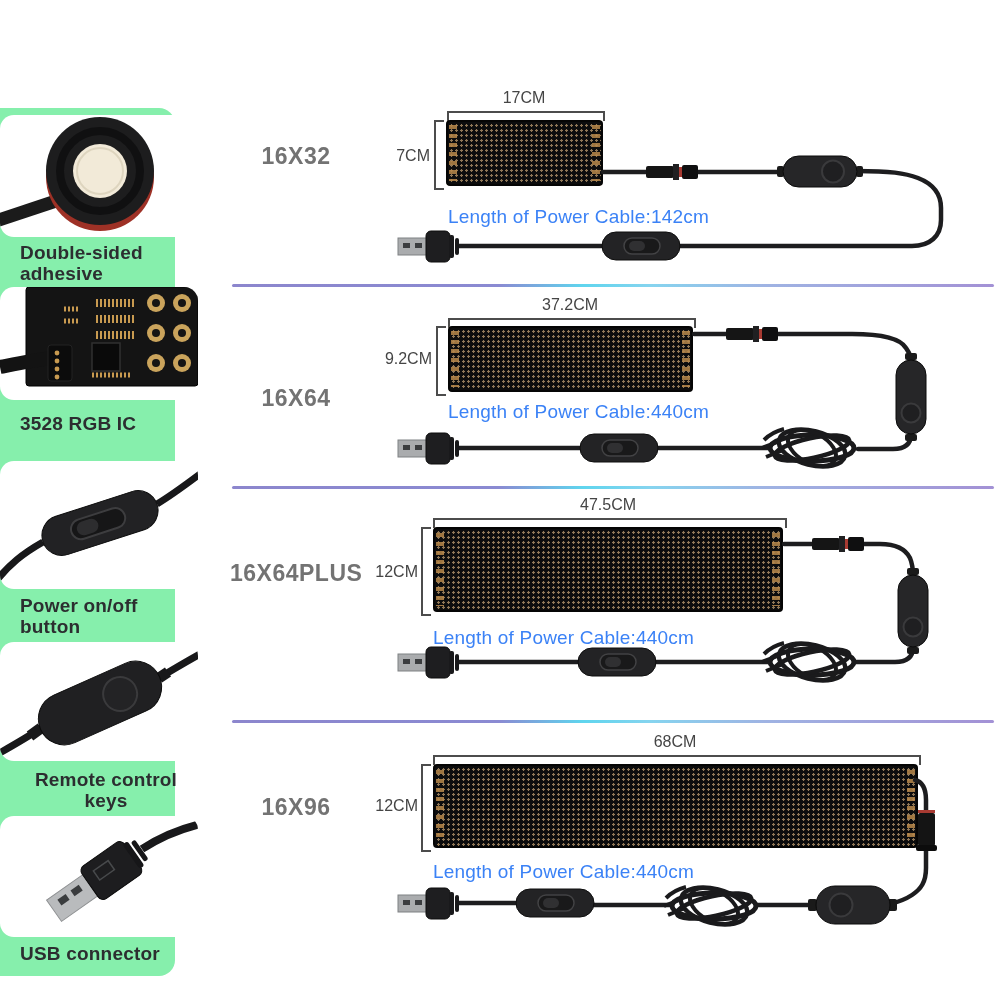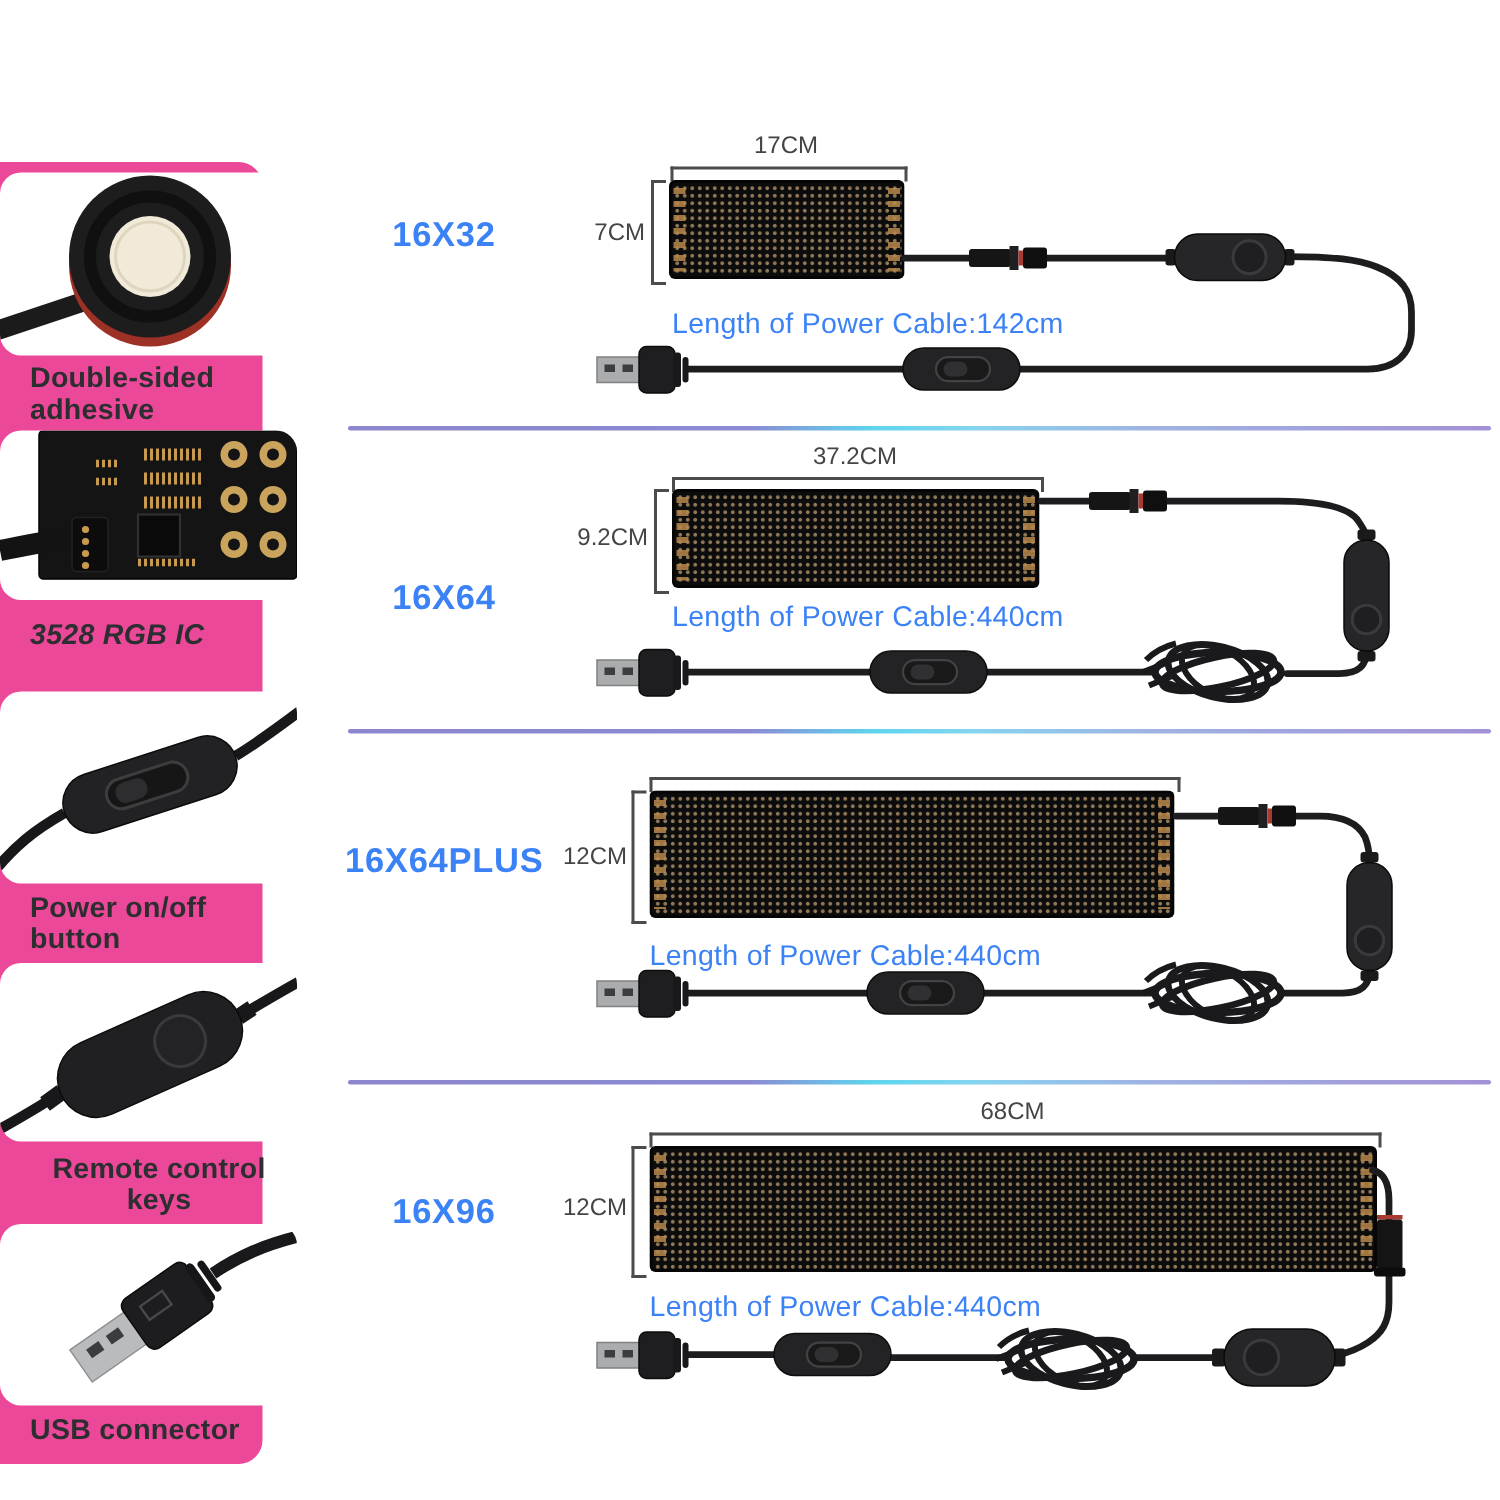--- a/index.html
+++ b/index.html
@@ -1,28 +1,28 @@
 <!DOCTYPE html>
 <html><head>
 <meta charset="utf-8">
 <style>
   html,body{margin:0;padding:0;background:#fff;}
   .stage{position:relative;width:1000px;height:1000px;background:#fff;overflow:hidden;
          font-family:"Liberation Sans",sans-serif;color:#2d2d2d;}
   .abs{position:absolute;}
   
   .sidebar{position:absolute;left:0;top:108px;width:175px;height:868px;
-           background:#ec4899;border-radius:0 16px 16px 0;}
+           background:#86efac;border-radius:0 16px 16px 0;}
   .card{position:absolute;left:0;width:198px;background:#ffffff;border-radius:14px;overflow:hidden;}
   .card svg{display:block;width:100%;height:100%;}
   .card-label{position:absolute;left:20px;width:172px;font-size:19px;font-weight:700;
               color:#2c2e30;line-height:1.08;letter-spacing:.2px;}
   
   .row-title{position:absolute;left:230px;width:132px;text-align:center;
-             font-size:23px;font-weight:700;color:#3b82f6;letter-spacing:.5px;}
+             font-size:23px;font-weight:700;color:#737373;letter-spacing:.5px;}
   .dim{position:absolute;font-size:16px;color:#454545;}
   .dim-w{text-align:center;}
   .dim-h{text-align:right;}
   .bracket-top{position:absolute;height:8px;border-top:2px solid #4c4c4c;
                border-left:2px solid #4c4c4c;border-right:2px solid #4c4c4c;}
   .bracket-left{position:absolute;width:8px;border-left:2px solid #4c4c4c;
                 border-top:2px solid #4c4c4c;border-bottom:2px solid #4c4c4c;}
   .panel{position:absolute;background-color:#0c0c0d;border-radius:4px;
          background-image:radial-gradient(rgba(255,210,150,.55) 1px, transparent 1.45px);
          background-size:5px 5px;background-position:3px 3px;
@@ -111,21 +111,21 @@
         <circle cx="182" cy="76" r="9" fill="#caa45c"></circle>
           <circle cx="182" cy="76" r="4" fill="#141414"></circle>
         <path d="M0,80 C20,76 34,73 52,71" stroke="#131313" stroke-width="14" fill="none"></path>
         <rect x="48" y="58" width="24" height="36" rx="3" fill="#0c0c0c" stroke="#222"></rect>
         <circle cx="57" cy="66" r="2.4" fill="#c89a50"></circle>
           <circle cx="57" cy="74" r="2.4" fill="#c89a50"></circle>
         <circle cx="57" cy="82" r="2.4" fill="#c89a50"></circle>
           <circle cx="57" cy="90" r="2.4" fill="#c89a50"></circle>
       </svg>
     </div>
-    <div class="card-label" style="top:306px;font-style:italic;">3528 RGB IC</div>
+    <div class="card-label" style="top:306px;">3528 RGB IC</div>
 
     <div class="card" style="top:353px;height:128px;">
       <svg viewBox="0 0 198 128">
         <path d="M43,81 C22,93 10,103 -4,120" stroke="#18181a" stroke-width="7" fill="none"></path>
         <path d="M157,43 C172,34 184,25 200,13" stroke="#18181a" stroke-width="7" fill="none"></path>
         <rect x="40" y="42" width="120" height="40" rx="20" fill="#222224" stroke="#0c0c0c" transform="rotate(-18 100 62)"></rect>
         <rect x="70" y="52" width="56" height="20" rx="10" fill="#161617" stroke="#3d3d3f" stroke-width="2" transform="rotate(-18 100 62)"></rect>
         <rect x="76" y="55" width="22" height="14" rx="7" fill="#2d2d2f" transform="rotate(-18 100 62)"></rect>
       </svg>
     </div>
@@ -210,20 +210,21 @@
     <rect x="905" y="434" width="12" height="7" rx="2" fill="#1a1a1a"></rect>
     <rect x="896" y="360" width="30" height="74" rx="15" fill="#262628" stroke="#0a0a0a"></rect>
     <circle cx="911" cy="413" r="9.5" fill="#1f1f21" stroke="#3a3a3c" stroke-width="2"></circle>
     <use href="#cable-coil" x="812" y="448"></use>
     <use href="#power-switch" x="580" y="434"></use>
     <use href="#usb-plug" x="398" y="432"></use>
   </svg>
   <div class="divider" style="top:486px;"></div>
 
   <div class="row-title" style="top:560px;">16X64PLUS</div>
+  <div class="dim dim-w abs" style="left:433px;top:496px;width:350px;">47.5CM</div>
   <div class="bracket-top" style="left:433px;top:518px;width:350px;"></div>
   <div class="dim dim-h abs" style="left:318px;top:563px;width:100px;">12CM</div>
   <div class="bracket-left" style="left:421px;top:527px;height:85px;"></div>
   <div class="panel" style="left:433px;top:527px;width:350px;height:85px;">
     <div class="pads pads-l"></div>
     <div class="pads pads-r"></div>
   </div>
   <div class="cable-label" style="left:433px;top:627px;">Length of Power Cable:440cm</div>
   <svg class="cable-svg" viewBox="0 0 1000 1000">
     <g fill="none" stroke="#1d1d1f" stroke-width="4.5" stroke-linecap="round">

